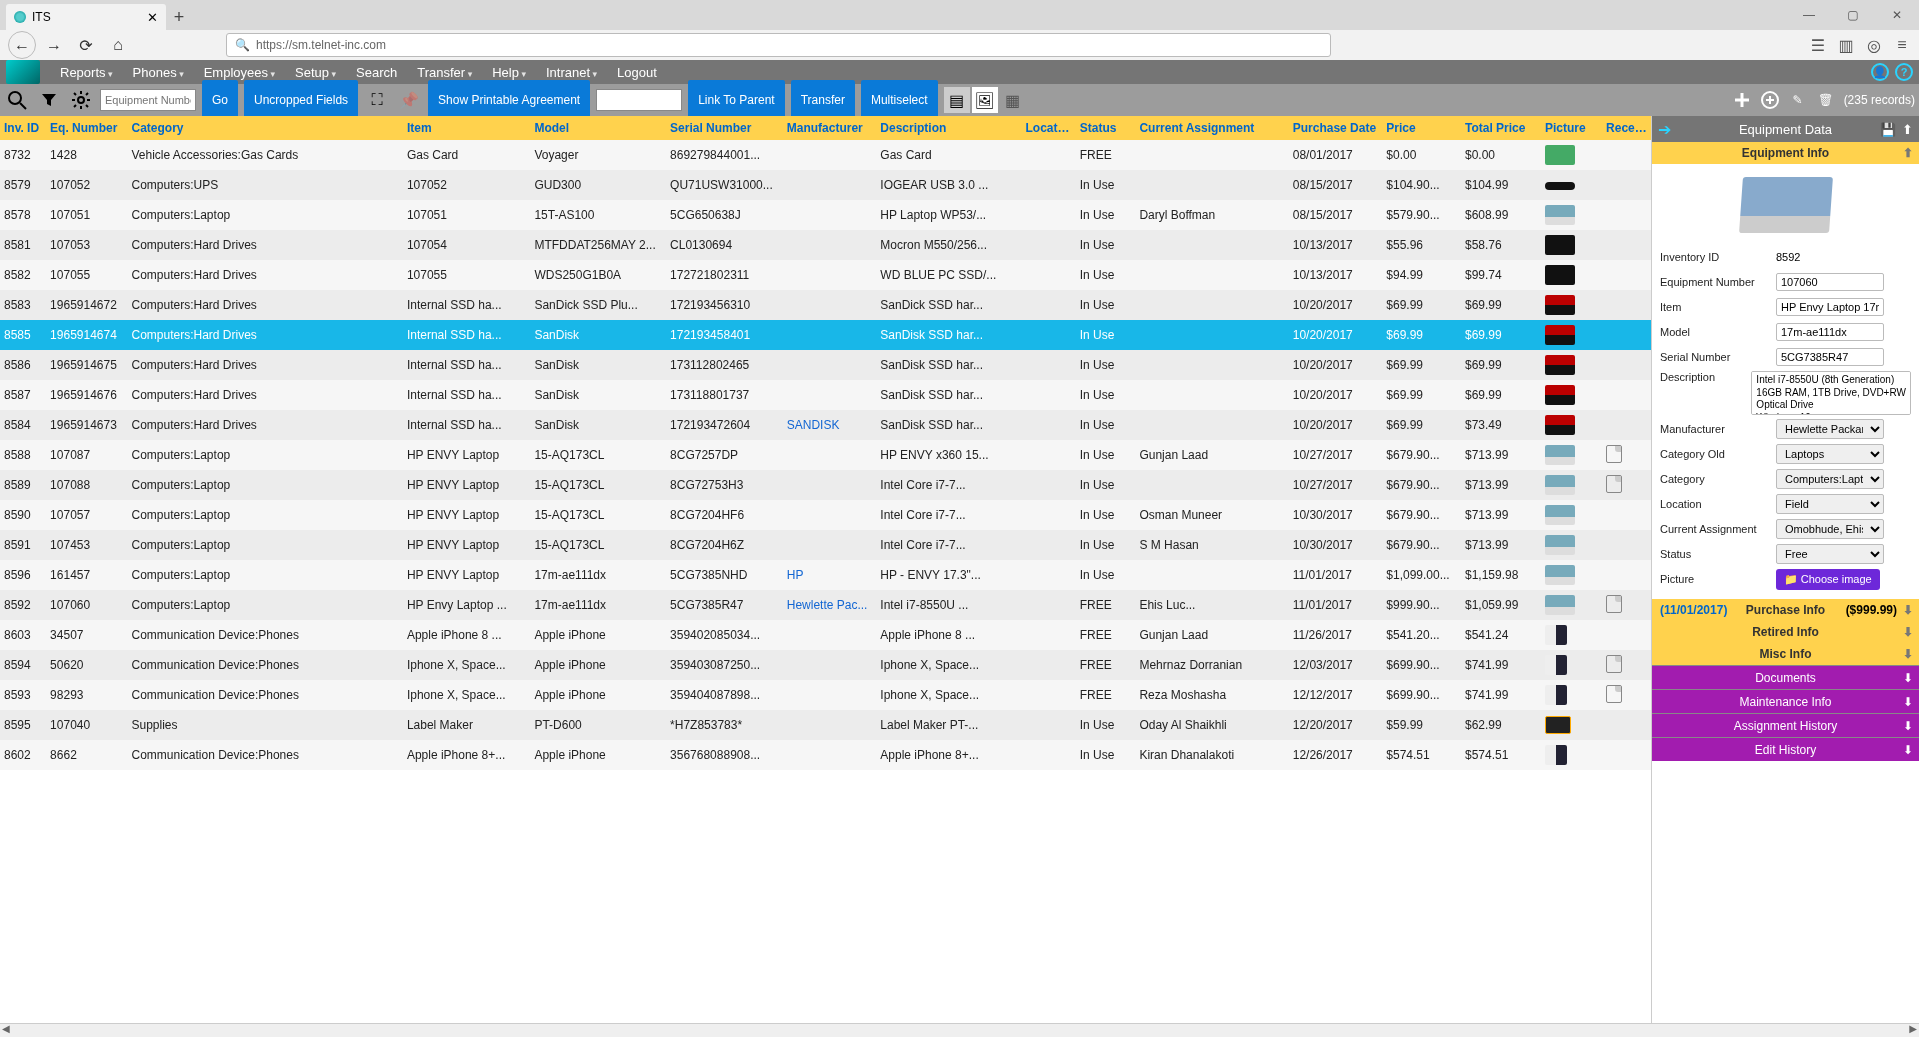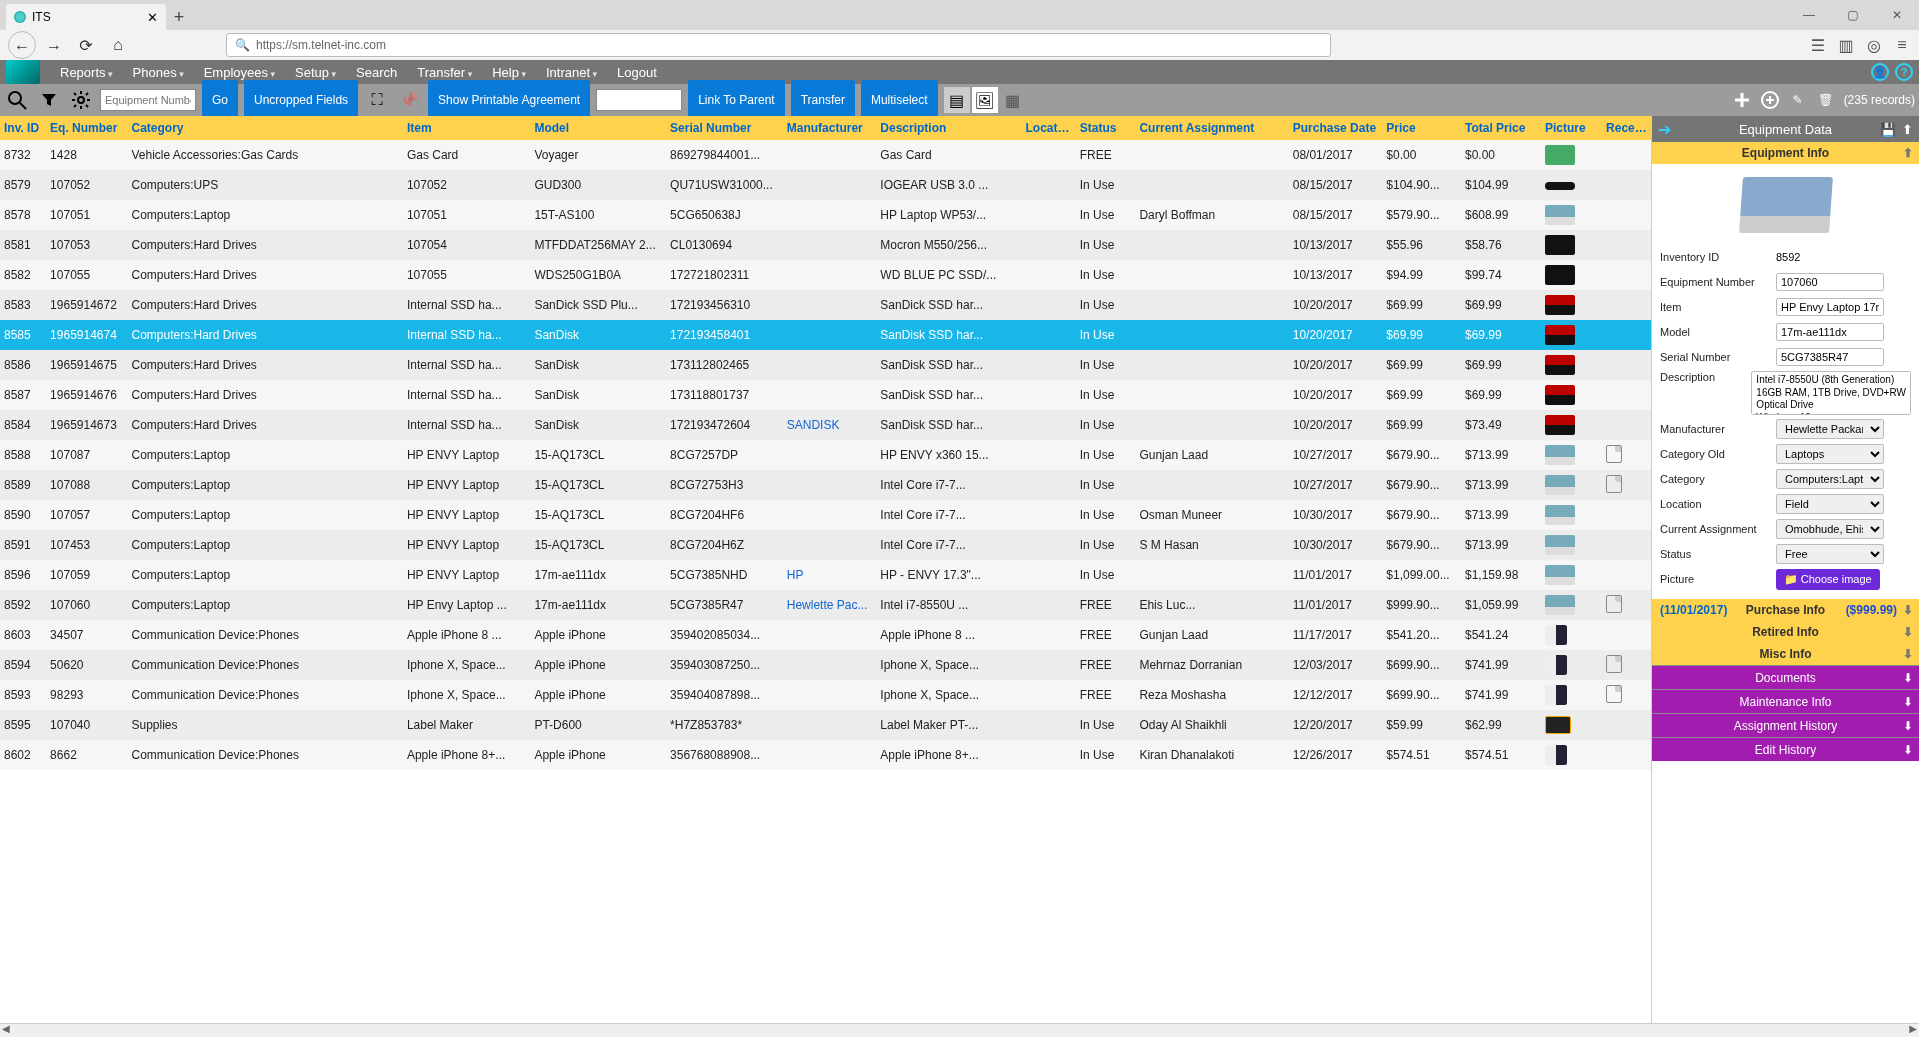--- a/index.html
+++ b/index.html
@@ -68,21 +68,21 @@
 .receipt-ic::after{content:"";position:absolute;top:0;right:0;width:6px;height:6px;background:#ccc;border-bottom-left-radius:3px;}
 
 
 .sp-header { background: #757575; color: #fff; height: 26px; display: flex; align-items: center; justify-content: center; font-size: 13px; position: relative; }
 .sp-header .arrow-l { position:absolute; left:6px; color:#2ad4ff; font-size:16px;}
 .sp-header .ic-r { position:absolute; right:6px; display:flex; gap:6px; color:#fff;}
 .sp-section { background: #ffd24d; color: #333; height: 22px; display: flex; align-items: center; justify-content: center; font-size: 12px; font-weight:600; position:relative;}
 .sp-section .chev { position:absolute; right:6px; color:#777; font-size:12px;}
 .sp-section.sub { justify-content: center; }
 .sp-section .date-l { position:absolute; left:8px; color:#0066cc; font-weight:600;}
-.sp-section .price-r { position:absolute; right:22px; color:#1d4ed8; font-weight:600;}
+.sp-section .price-r { position:absolute; right:22px; color:#000000; font-weight:600;}
 .sp-gray { background:#a21caf; color:#fff; height:24px; display:flex; align-items:center; justify-content:center; font-size:12px; position:relative; border-top:1px solid #888;}
 .sp-gray .chev { position:absolute; right:6px; font-size:12px;}
 .sp-body { padding: 6px 8px; font-size: 11px; }
 .sp-img { width: 100%; height: 70px; display:flex; align-items:center; justify-content:center; margin-bottom:6px;}
 .sp-img .lap { width:90px;height:56px;background:linear-gradient(180deg,#8ac 70%,#ccc 70%);border-radius:3px; transform:skewX(-4deg);}
 .sp-row { display:flex; align-items:center; margin: 3px 0; min-height:22px;}
 .sp-row label { width: 116px; color:#222; }
 .sp-row .val { flex:1; }
 .sp-row input, .sp-row select, .sp-row textarea { width: 108px; font-size:11px; padding:2px 4px; border:1px solid #bbb; border-radius:2px;}
 .sp-row textarea { width: 200px; height: 44px; resize:none; font-size:10px; line-height:1.25;}
@@ -504,21 +504,21 @@
             <td>In Use</td>
             <td>S M Hasan</td>
             <td>10/30/2017</td>
             <td>$679.90...</td>
             <td>$713.99</td>
             <td><span class="thumb laptop"></span></td>
             <td></td>
           </tr>
           <tr>
             <td>8596</td>
-            <td>107059</td>
+            <td>161457</td>
             <td>Computers:Laptop</td>
             <td>HP ENVY Laptop</td>
             <td>17m-ae111dx</td>
             <td>5CG7385NHD</td>
             <td class="link">HP</td>
             <td>HP - ENVY 17.3"...</td>
             <td></td>
             <td>In Use</td>
             <td></td>
             <td>11/01/2017</td>
@@ -550,21 +550,21 @@
             <td>34507</td>
             <td>Communication Device:Phones</td>
             <td>Apple iPhone 8 ...</td>
             <td>Apple iPhone</td>
             <td>359402085034...</td>
             <td></td>
             <td>Apple iPhone 8 ...</td>
             <td></td>
             <td>FREE</td>
             <td>Gunjan Laad</td>
-            <td>11/17/2017</td>
+            <td>11/26/2017</td>
             <td>$541.20...</td>
             <td>$541.24</td>
             <td><span class="thumb phone"></span></td>
             <td></td>
           </tr>
           <tr>
             <td>8594</td>
             <td>50620</td>
             <td>Communication Device:Phones</td>
             <td>Iphone X, Space...</td>

